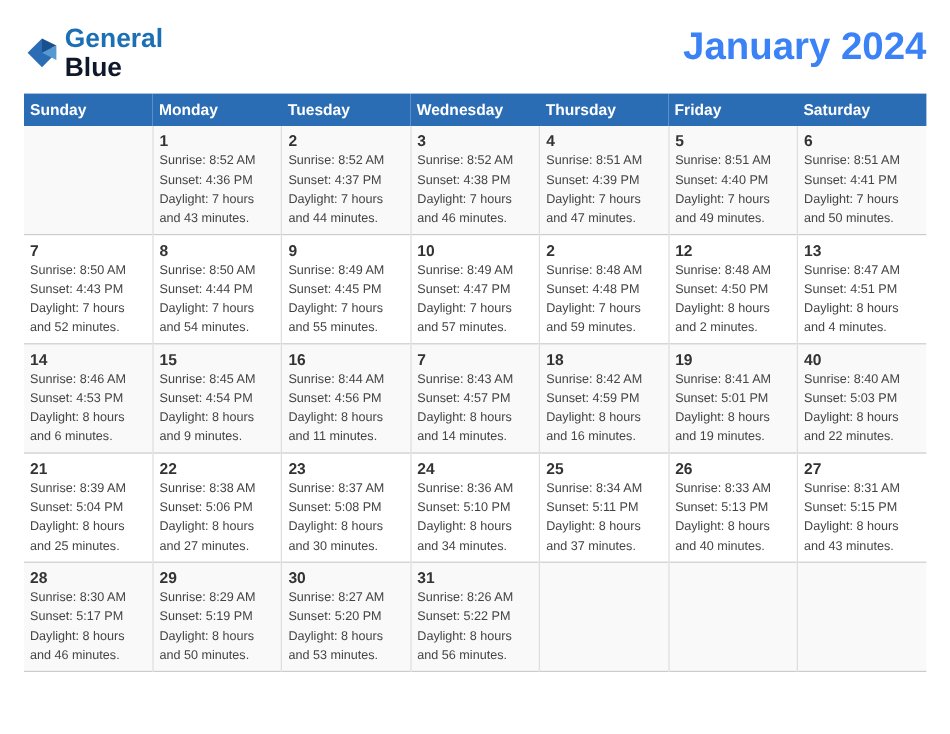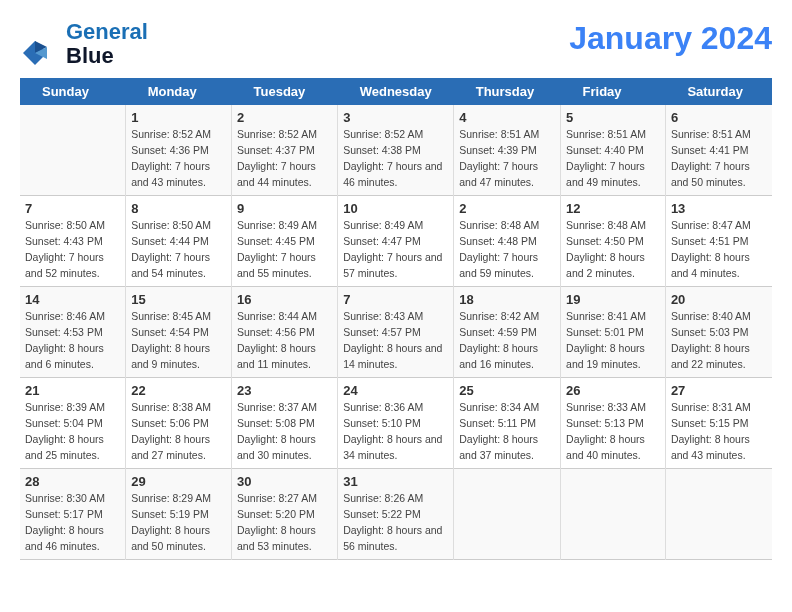--- a/index.html
+++ b/index.html
@@ -11,22 +11,22 @@
       padding: 20px;
     }
     .header {
       display: flex;
       justify-content: space-between;
       align-items: flex-start;
       margin-bottom: 10px;
     }
     .logo {
       display: flex;
-      align-items: flex-end;
-      gap: 16px;
+      align-items: center;
+      gap: 4px;
     }
     .logo-text {
       font-size: 22px;
       font-weight: bold;
       color: #333;
       line-height: 1.1;
     }
     .logo-text span {
       color: #1a6fb5;
     }
@@ -49,21 +49,21 @@
     table {
       width: 100%;
       border-collapse: collapse;
       font-size: 11px;
     }
     thead tr {
       background: #2a6db5;
       color: #fff;
     }
     thead th {
-      padding: 6px 22px;
+      padding: 6px 5px;
       text-align: left;
       font-size: 13px;
       font-weight: bold;
     }
     tbody tr {
       border-bottom: 1px solid #ccc;
     }
     tbody tr:nth-child(odd) {
       background: #f9f9f9;
     }
@@ -205,21 +205,21 @@
         </td>
         <td>
           <span class="day-number">18</span>
           <div class="day-info">Sunrise: 8:42 AM<br>Sunset: 4:59 PM<br>Daylight: 8 hours and 16 minutes.</div>
         </td>
         <td>
           <span class="day-number">19</span>
           <div class="day-info">Sunrise: 8:41 AM<br>Sunset: 5:01 PM<br>Daylight: 8 hours and 19 minutes.</div>
         </td>
         <td>
-          <span class="day-number">20</span>
+          <span class="day-number">40</span>
           <div class="day-info">Sunrise: 8:40 AM<br>Sunset: 5:03 PM<br>Daylight: 8 hours and 22 minutes.</div>
         </td>
       </tr>
       <tr class="week-row">
         <td>
           <span class="day-number">21</span>
           <div class="day-info">Sunrise: 8:39 AM<br>Sunset: 5:04 PM<br>Daylight: 8 hours and 25 minutes.</div>
         </td>
         <td>
           <span class="day-number">22</span>

